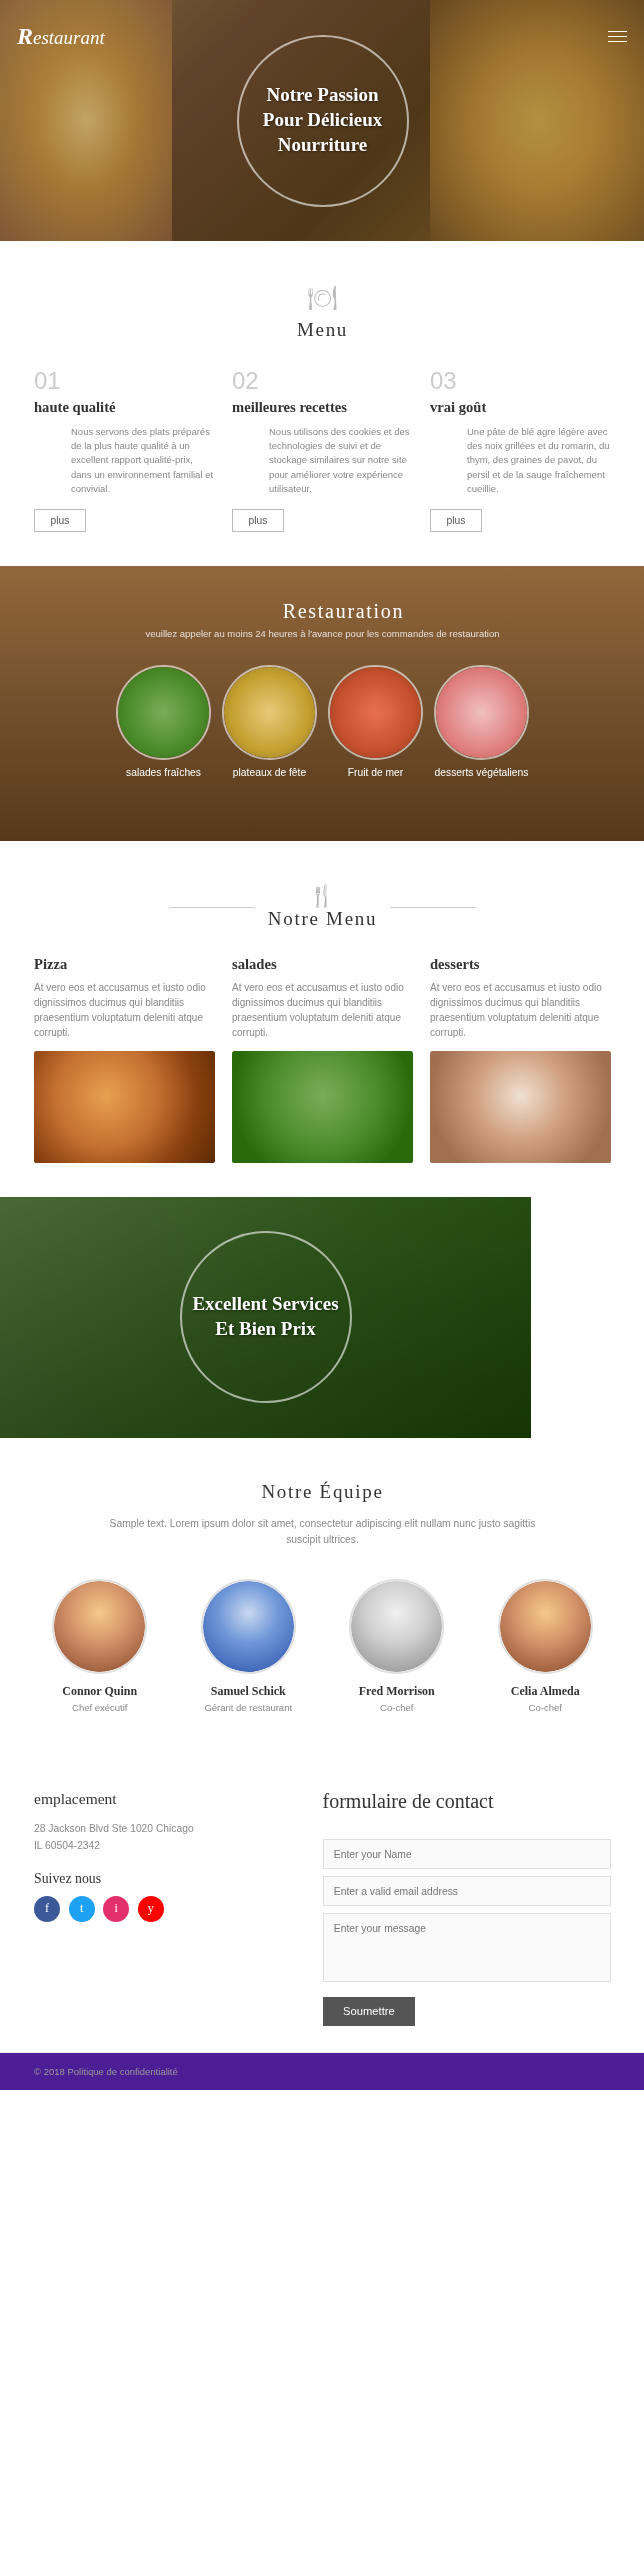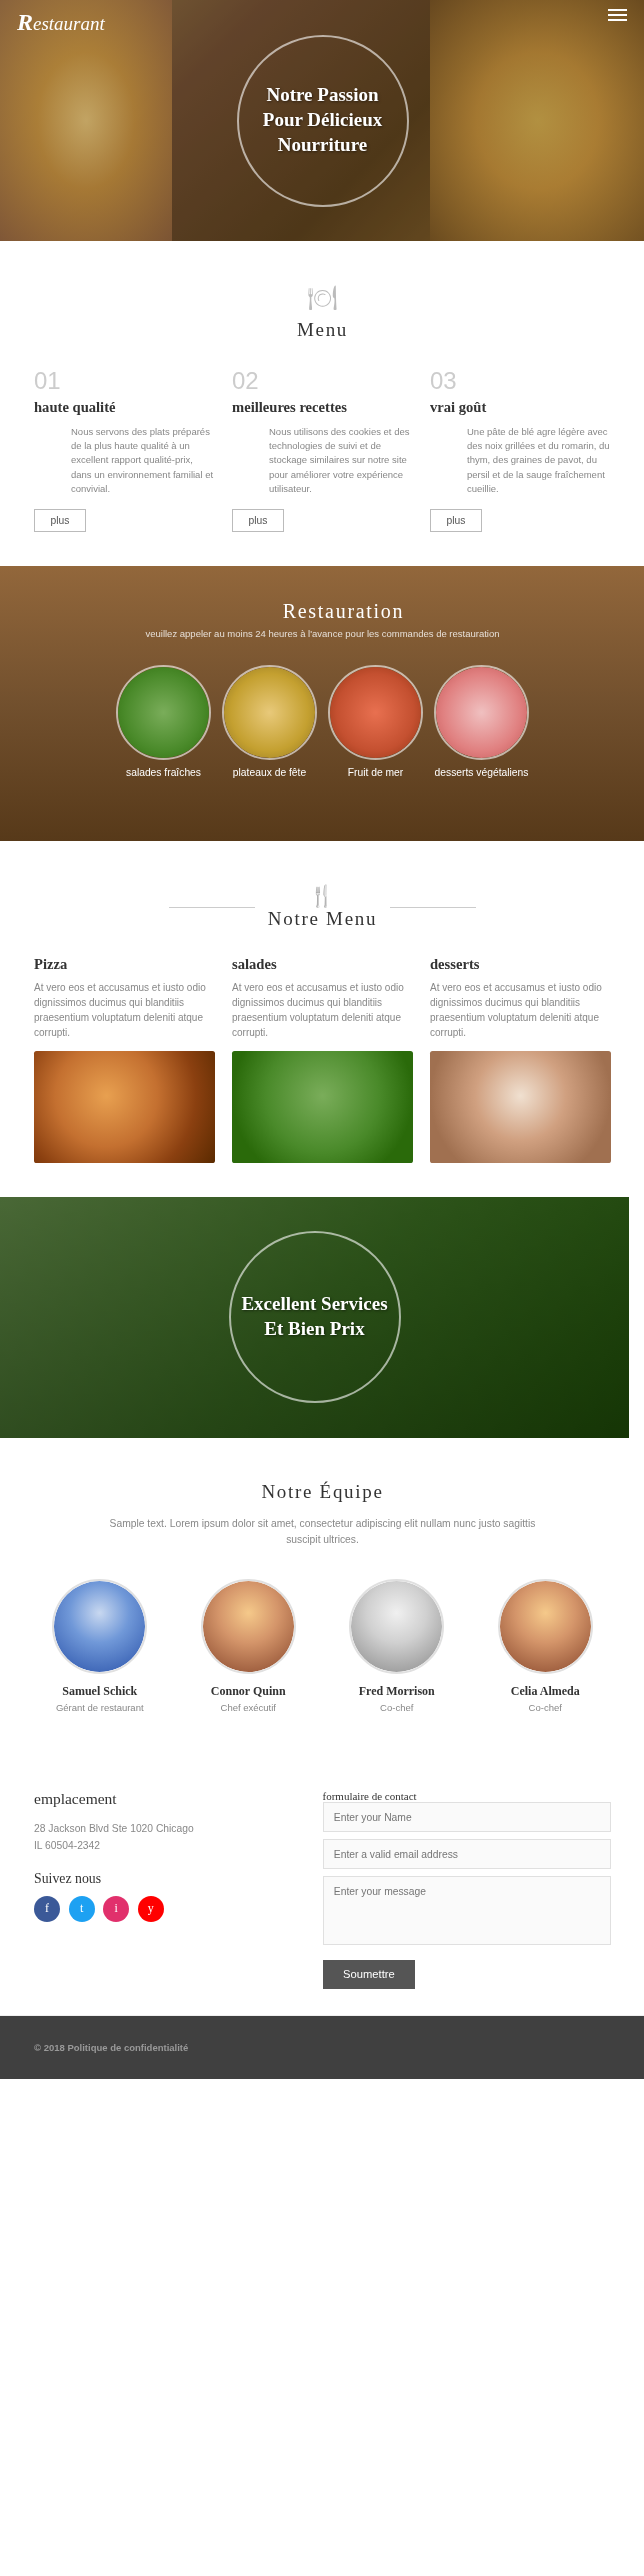--- a/index.html
+++ b/index.html
@@ -4,21 +4,22 @@
   <style>
     * { margin: 0; padding: 0; box-sizing: border-box; }
     body { font-family: Georgia, 'Times New Roman', serif; background: #fff; color: #333; width: 645px; }
 
     
     .header {
       position: absolute;
       top: 0; left: 0; right: 0;
       display: flex;
       justify-content: space-between;
-      padding: 9px 17px;
+      align-items: center;
+      padding: 23px 17px;
       z-index: 10;
     }
     .logo-text {
       font-family: 'Palatino Linotype', serif;
       font-size: 19px;
       color: #fff;
       font-style: italic;
       position: relative;
     }
     .logo-text span { font-size: 24px; font-weight: bold; }
@@ -249,21 +250,21 @@
       border-radius: 2.6px;
       overflow: hidden;
     }
     .pizza-img { background: radial-gradient(circle at 40% 40%, #e8a050 0%, #c47030 40%, #8B4010 70%, #5a2a00 100%); }
     .salades-food-img { background: radial-gradient(circle at 50% 40%, #7aad5a 0%, #4a8a2a 50%, #2a6a0a 80%); }
     .desserts-food-img { background: radial-gradient(circle at 50% 40%, #f0e0d0 0%, #d0a080 40%, #a07050 80%); }
 
     
     .excellent-section {
       position: relative;
-      width: 629px;
+      width: 531px;
       height: 241px;
       overflow: hidden;
       display: flex;
       align-items: center;
       justify-content: center;
     }
     .excellent-bg {
       position: absolute; inset: 0;
       background: linear-gradient(rgba(0,0,0,0.4), rgba(0,0,0,0.5)), linear-gradient(135deg, #7aad5a 0%, #4a8a2a 50%, #2a6a0a 100%);
     }
@@ -383,23 +384,23 @@
       cursor: pointer;
       color: #fff;
     }
     .social-fb { background: #3b5998; }
     .social-tw { background: #1da1f2; }
     .social-ig { background: #e1306c; }
     .social-yt { background: #ff0000; }
 
     .contact-section {}
     .contact-title {
-      font-size: 11px;
-      color: #333;
-      margin-bottom: 0;
+      font-size: 20px;
+      color: #333;
+      margin-bottom: 26px;
     }
     .contact-input {
       width: 100%;
       border: 0.9px solid #e0e0e0;
       padding: 8.6px 10.3px;
       font-size: 10.3px;
       color: #999;
       margin-bottom: 6.9px;
       background: #fafafa;
       font-family: Arial, sans-serif;
@@ -423,24 +424,23 @@
       color: #fff;
       border: none;
       padding: 8.6px 20.6px;
       font-size: 11.2px;
       cursor: pointer;
       font-family: Arial, sans-serif;
     }
 
     
     .footer {
-      background: #404040;
-      padding: 26px 34px;
+      background: #4c1d95;
+      padding: 13px 34px;
       border-top: 0.9px solid #f0f0f0;
-      font-weight: bold;
     }
     .footer-copyright {
       font-size: 9.5px;
       color: #999;
       font-family: Arial, sans-serif;
     }
   </style>
 </head>
 <body>
 
@@ -563,31 +563,31 @@
     </div>
   </div>
 </div>
 
 <div class="equipe-section">
   <div class="equipe-title">Notre Équipe</div>
   <div class="equipe-desc">Sample text. Lorem ipsum dolor sit amet, consectetur adipiscing elit nullam nunc justo sagittis suscipit ultrices.</div>
   <div class="equipe-grid">
     <div class="equipe-member">
       <div class="equipe-avatar">
+        <div class="avatar-img avatar-1"></div>
+      </div>
+      <div class="equipe-name">Connor Quinn</div>
+      <div class="equipe-role">Chef exécutif</div>
+    </div>
+    <div class="equipe-member">
+      <div class="equipe-avatar">
         <div class="avatar-img avatar-2"></div>
       </div>
       <div class="equipe-name">Samuel Schick</div>
       <div class="equipe-role">Gérant de restaurant</div>
-    </div>
-    <div class="equipe-member">
-      <div class="equipe-avatar">
-        <div class="avatar-img avatar-1"></div>
-      </div>
-      <div class="equipe-name">Connor Quinn</div>
-      <div class="equipe-role">Chef exécutif</div>
     </div>
     <div class="equipe-member">
       <div class="equipe-avatar">
         <div class="avatar-img avatar-3"></div>
       </div>
       <div class="equipe-name">Fred Morrison</div>
       <div class="equipe-role">Co-chef</div>
     </div>
     <div class="equipe-member">
       <div class="equipe-avatar">

